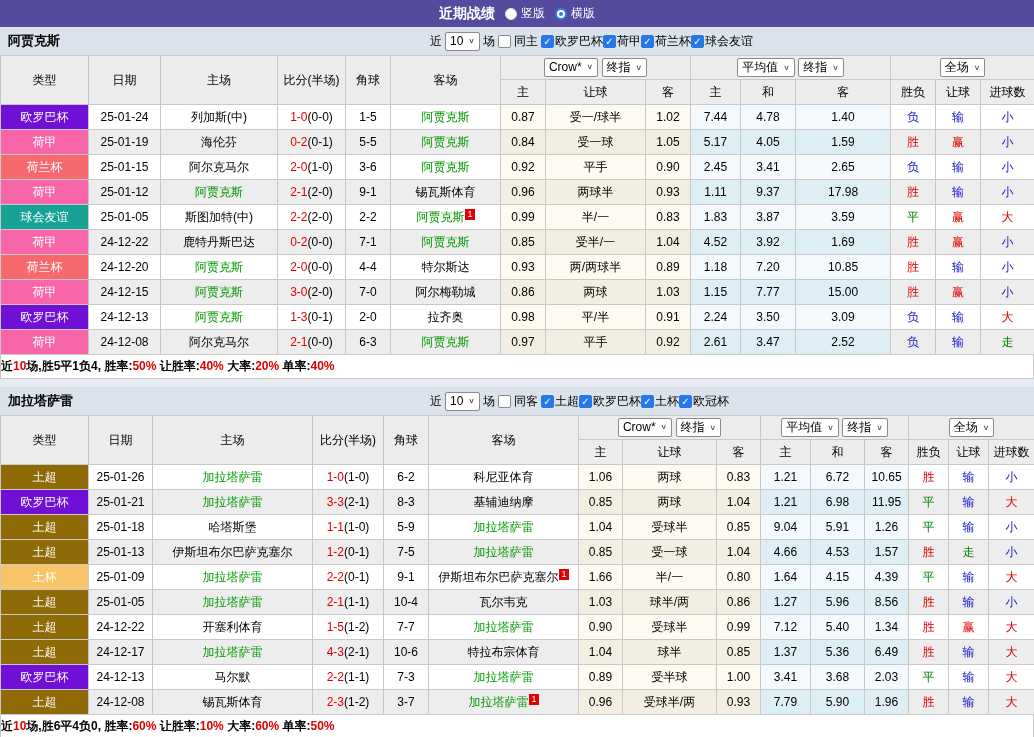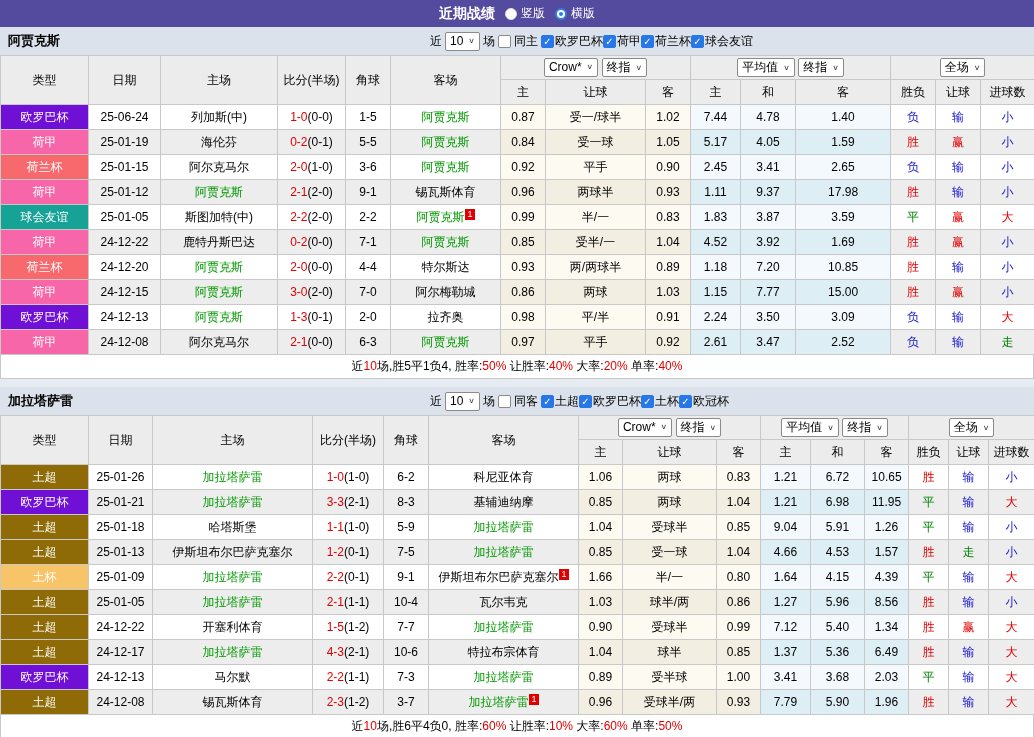--- a/index.html
+++ b/index.html
@@ -51,22 +51,22 @@
   tr.odd td.blue { background:#f3f9fc; }
   tr.even td.blue { background:#ddeef5; }
   td.league { color:#fff; }
   .hl { color:#009900; }
   .ft { color:#e00000; }
   sup.card {
     background:#e00000; color:#fff; font-size:9px; line-height:11px;
     padding:0 2px; margin-left:1px; display:inline-block; vertical-align:top;
   }
   .summary {
-    height:24px; line-height:23px; text-align:center; background:#fff;
-    border:1px solid #c8c8c8; border-top:none;
+    height:24px; line-height:23px; text-align:left; background:#fff;
+    border:1px solid #c8c8c8; border-top:none;font-weight:bold;
   }
   .summary .red { color:#e00000; }
 </style>
 </head>
 <body>
 
 <div class="topbar">
   <span class="title">近期战绩</span>
   <label class="radio-label">
     <span class="radio"></span>
@@ -162,21 +162,21 @@
         <th>和</th>
         <th>客</th>
         <th>胜负</th>
         <th>让球</th>
         <th>进球数</th>
       </tr>
     </thead>
     <tbody>
         <tr class="odd">
           <td class="league" style="background: rgb(112, 15, 214);">欧罗巴杯</td>
-          <td>25-06-24</td>
+          <td>25-01-24</td>
           <td><span>列加斯(中)</span></td>
           <td><span class="ft">1-0</span><span>(0-0)</span></td>
           <td>1-5</td>
           <td><span class="hl">阿贾克斯</span></td>
           <td class="cream">0.87</td>
           <td class="cream">受一/球半</td>
           <td class="cream">1.02</td>
           <td class="blue">7.44</td>
           <td class="blue">4.78</td>
           <td class="blue">1.40</td>

